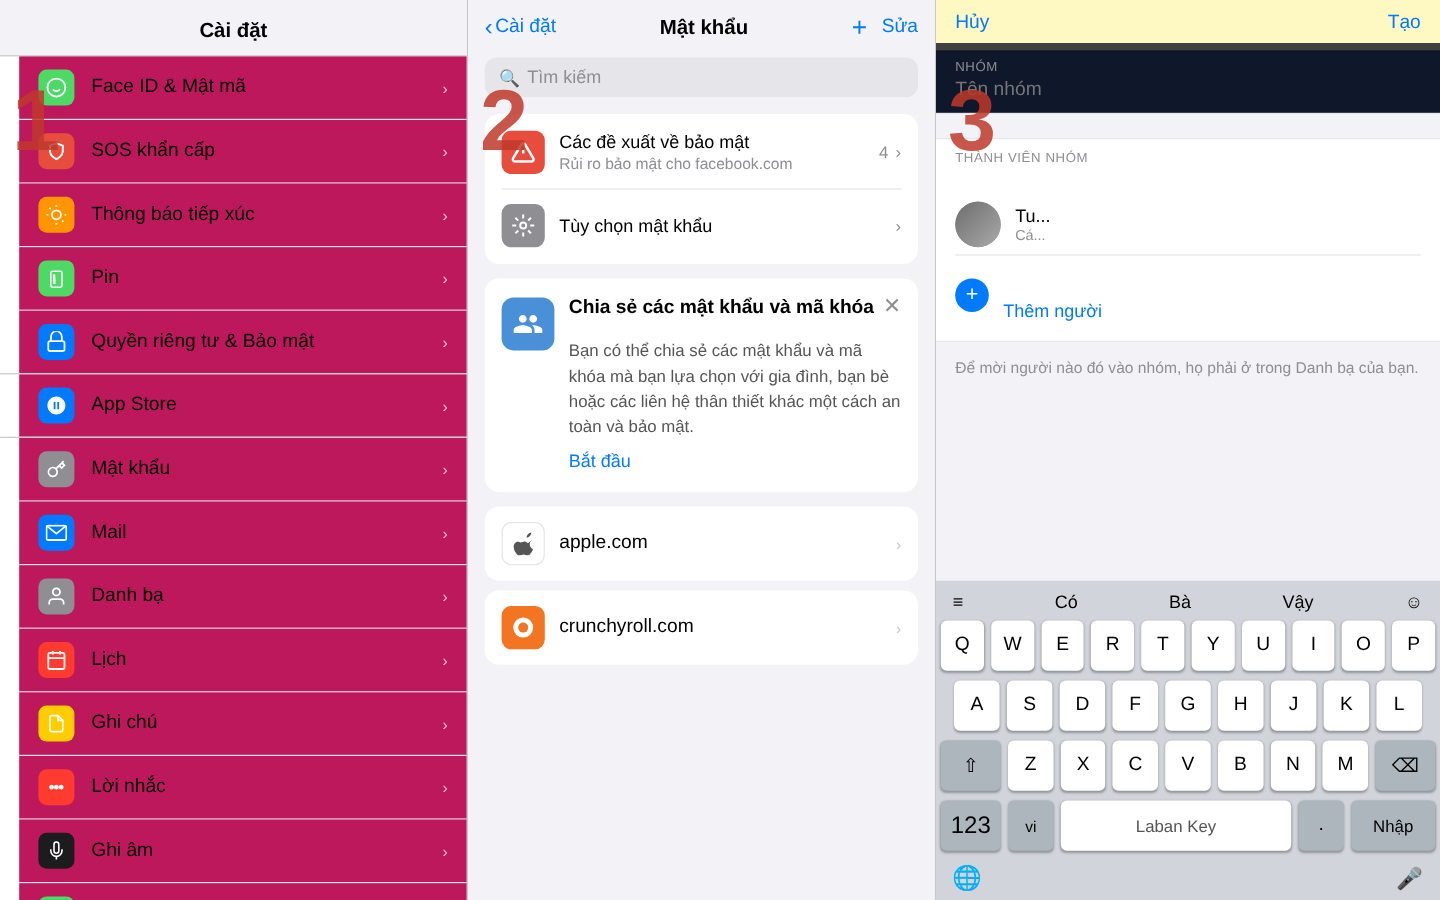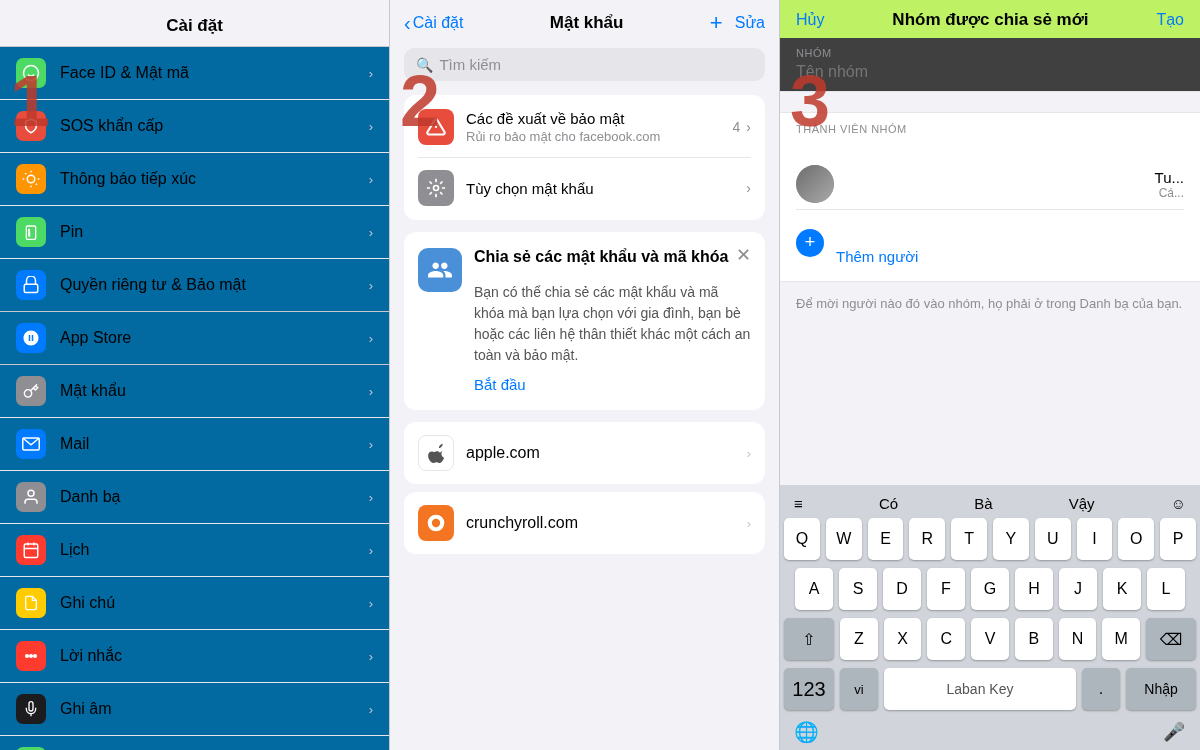--- a/index.html
+++ b/index.html
@@ -33,22 +33,23 @@
     .settings-list {
       list-style: none;
       background: #fff;
       border-top: 1px solid #c7c7cc;
     }
     .settings-item {
       display: flex;
       align-items: center;
       padding: 11px 16px;
       border-bottom: 1px solid #e5e5ea;
-      background: #0369a1;
+      background: #be185d;
       cursor: pointer;
+      margin-left: 16px;
     }
     .settings-item:last-child { border-bottom: none; }
     .settings-icon {
       width: 30px;
       height: 30px;
       border-radius: 7px;
       margin-right: 14px;
       display: flex;
       align-items: center;
       justify-content: center;
@@ -284,36 +285,36 @@
       background: #f2f2f7;
       display: flex;
       flex-direction: column;
       overflow: hidden;
     }
     .nav-bar-3 {
       display: flex;
       align-items: center;
       justify-content: space-between;
       padding: 10px 16px 8px;
-      background: #bef264;
+      background: #fef9c3;
     }
     .nav-cancel {
       color: #007aff;
       font-size: 16px;
       cursor: pointer;
     }
     .nav-create {
       color: #007aff;
       font-size: 16px;
       font-weight: 500;
       cursor: pointer;
     }
     .group-name-section {
-      background: #404040;
-      border-top: 1px solid #404040;
+      background: #0f172a;
+      border-top: 6px solid #404040;
       border-bottom: 1px solid #e5e5ea;
       padding: 8px 16px 10px;
       margin-bottom: 0;
     }
     .group-label {
       font-size: 11px;
       color: #8e8e93;
       letter-spacing: 0.5px;
       text-transform: uppercase;
       margin-bottom: 4px;
@@ -338,21 +339,20 @@
       color: #8e8e93;
       letter-spacing: 0.5px;
       text-transform: uppercase;
       margin-bottom: 24px;
     }
     .member-row {
       display: flex;
       align-items: center;
       padding: 6px 0;
       border-bottom: 1px solid #e5e5ea;
-      text-align: right;
     }
     .member-avatar {
       width: 38px;
       height: 38px;
       border-radius: 50%;
       background: #8e8e93;
       margin-right: 12px;
       overflow: hidden;
       flex-shrink: 0;
     }
@@ -755,21 +755,20 @@
     </div>
   </div>
 </div>
 
 <div class="panel-3-wrap">
   <div class="number-overlay" style="top:60px;left:10px;">3</div>
   <div class="panel-3">
 
     <div class="nav-bar-3">
       <span class="nav-cancel">Hủy</span>
-      <span class="nav-bar-title">Nhóm được chia sẻ mới</span>
       <span class="nav-create">Tạo</span>
     </div>
 
     <div class="group-name-section">
       <div class="group-label">NHÓM</div>
       <input class="group-input" type="text" placeholder="Tên nhóm" style="">
     </div>
 
     <div class="members-section">
       <div class="members-label">THÀNH VIÊN NHÓM</div>

